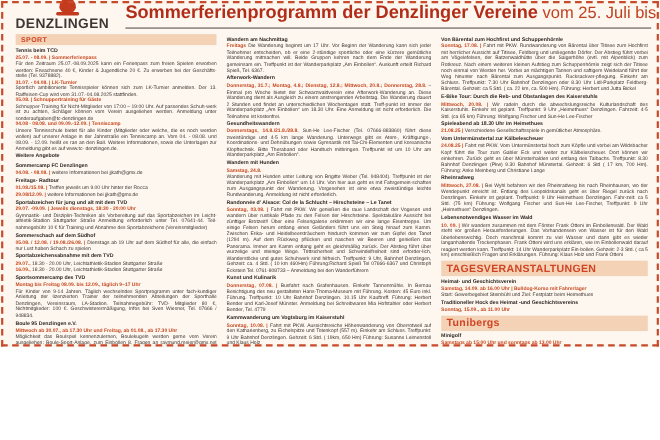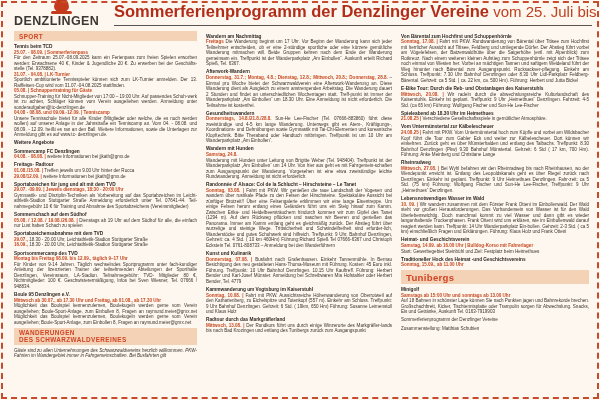--- a/index.html
+++ b/index.html
@@ -1,18 +1,18 @@
 <!DOCTYPE html>
 <html><head>
 <meta charset="utf-8">
 <style>
   html,body { margin:0; padding:0; }
   body { width:600px; height:400px; overflow:hidden;
          font-family:"Liberation Sans", sans-serif; }
-  .page { position:relative; width:600px; height:400px;
+  .page { position:relative; width:600px; height:316px;
           background:#fdf7f0; overflow:hidden; }
   .cut-border { position:absolute; left:1px; top:1px; right:1px; bottom:1px;
                 border:2px dashed #c74a2b; pointer-events:none; z-index:5; }
 
   
   header { position:absolute; left:10px; top:0; right:8px; height:28px; }
   .logo { position:absolute; left:4px; top:8px; width:96px; }
   .bell { position:absolute; left:40px; top:-10px; width:15px; height:14px;
           background:#c43a1d;
           border-radius:50% 50% 46% 46% / 62% 62% 38% 38%; }
@@ -126,20 +126,23 @@
         <div class="heading">E-Bike Tour: Durch die Reb- und Obstanlagen des Kaiserstuhls</div>
         <p class="para"><span class="date">Mittwoch, 20.08. |</span><span> Wir radeln durch die abwechslungsreiche Kulturlandschaft des Kaiserstuhls. Einkehr ist geplant. Treffpunkt: 9 Uhr „Heimethues“ Denzlingen. Fahrzeit: 4-5 Std. (ca 65 km) Führung: Wolfgang Fischer und Sun-He Lee-Fischer</span></p>
         <div class="heading">Spieleabend ab 18.30 Uhr im Heimethues</div>
         <p class="para"><span class="date">21.08.25 |</span><span> Verschiedene Gesellschaftsspiele in gemütlicher Atmosphäre.</span></p>
         <div class="heading">Vom Untermünstertal zur Kälbelescheuer</div>
         <p class="para"><span class="date">24.08.25 |</span><span> Fahrt mit PKW. Vom Untermünstertal hoch zum Köpfle und vorbei am Wildsbacher Kopf führt die Tour zum Gabler Eck und weiter zur Kälbelescheuer. Dort können wir einkehren. Zurück geht es über Münsterhalden und entlang des Talbachs. Treffpunkt: 8.30 Bahnhof Denzlingen (Pkw) 9.30 Bahnhof Münstertal. Gehzeit: 6 Std ( 17 km, 700 Hm). Führung: Anke Meinberg und Christiane Lange</span></p>
         <div class="heading">Rheinradweg</div>
         <p class="para"><span class="date">Mittwoch, 27.08. |</span><span> Bei Wyhl befahren wir den Rheinradweg bis nach Rheinhausen, wo der Wendepunkt erreicht ist. Entlang des Leopoldskanals geht es über Riegel zurück nach Denzlingen. Einkehr ist geplant. Treffpunkt: 9 Uhr Heimethues Denzlingen. Fahr-zeit: ca 5 Std. (75 km) Führung: Wolfgang Fischer und Sun-He Lee-Fischer, Treffpunkt: 9 Uhr „Heimethues“ Denzlingen.</span></p>
         <div class="heading">Lebensnotwendiges Wasser im Wald</div>
         <p class="para"><span class="date">10. 09. |</span><span> Wir wandern zusammen mit dem Förster Frank Otteni im Einbollenwald. Der Wald steht vor großen Herausforderungen. Das Vorhandensein von Wasser ist für den Wald überlebenswichtig. Doch manchmal kommt zu viel Wasser und dann gibt es wieder langanhaltende Trockenphasen. Frank Otteni wird uns erklären, wie im Einbollenwald darauf reagiert werden kann. Treffpunkt: 14 Uhr Wanderparkplatz Ein-bollen. Gehzeit: 2-3 Std. ( ca 5 km) einschließlich Fragen und Erklärungen. Führung: Klaus Holz und Frank Otteni</span></p>
+        <div class="band band-big">
+          <span class="band-line">TAGESVERANSTALTUNGEN</span>
+        </div>
         <div class="heading">Heimat- und Geschichtsverein</div>
         <p class="para"><span class="date">Samstag, 14.09. ab 16.00 Uhr | Bulldog-Korso mit Fahrerlager</span></p>
         <p class="para"><span>Start: Gewerbegebiet Steinbühl und Ziel: Festplatz beim Heimethues</span></p>
         <div class="heading">Traditioneller Hock des Heimat -und Geschichtsvereins</div>
         <p class="para"><span class="date">Sonntag, 15.09., ab 11.00 Uhr</span></p>
         <div class="band band-big">
           <span class="band-line">Tunibergs</span>
         </div>
         <div class="heading">Minigolf</div>
         <p class="para"><span class="date">Samstags ab 15:00 Uhr und sonntags ab 13.00 Uhr</span></p>

